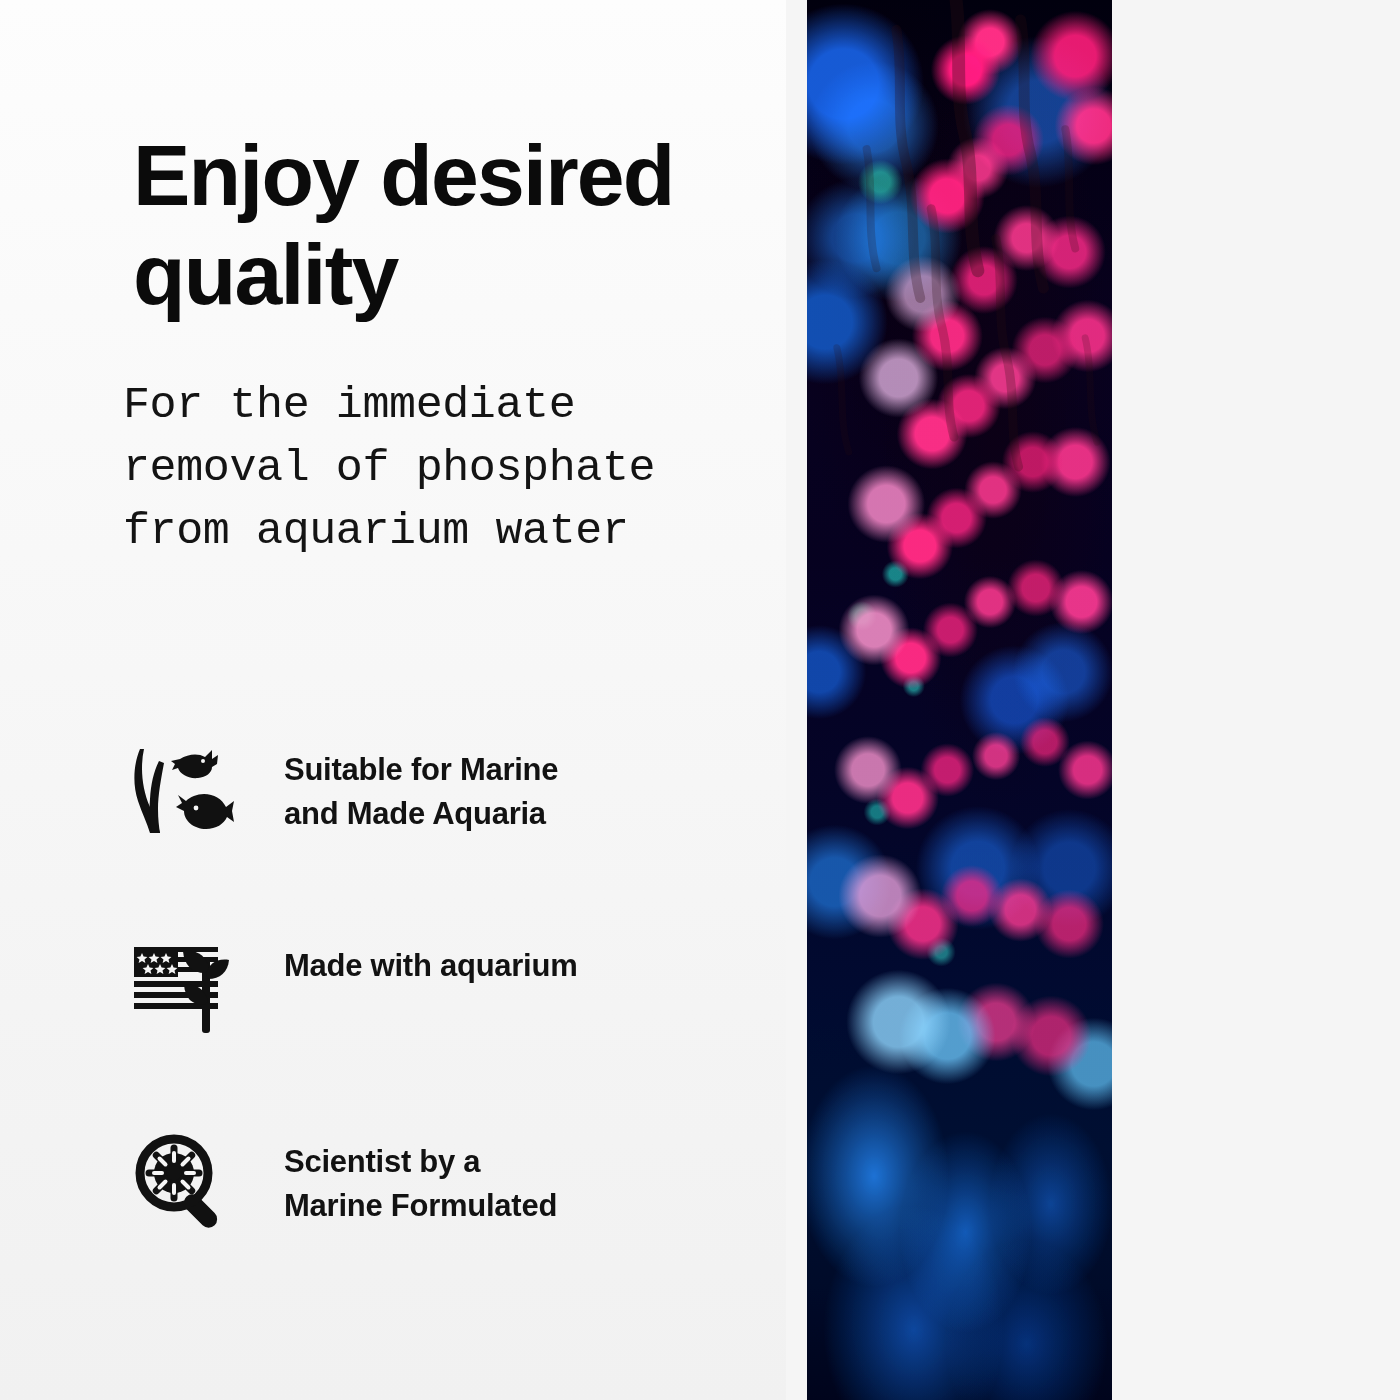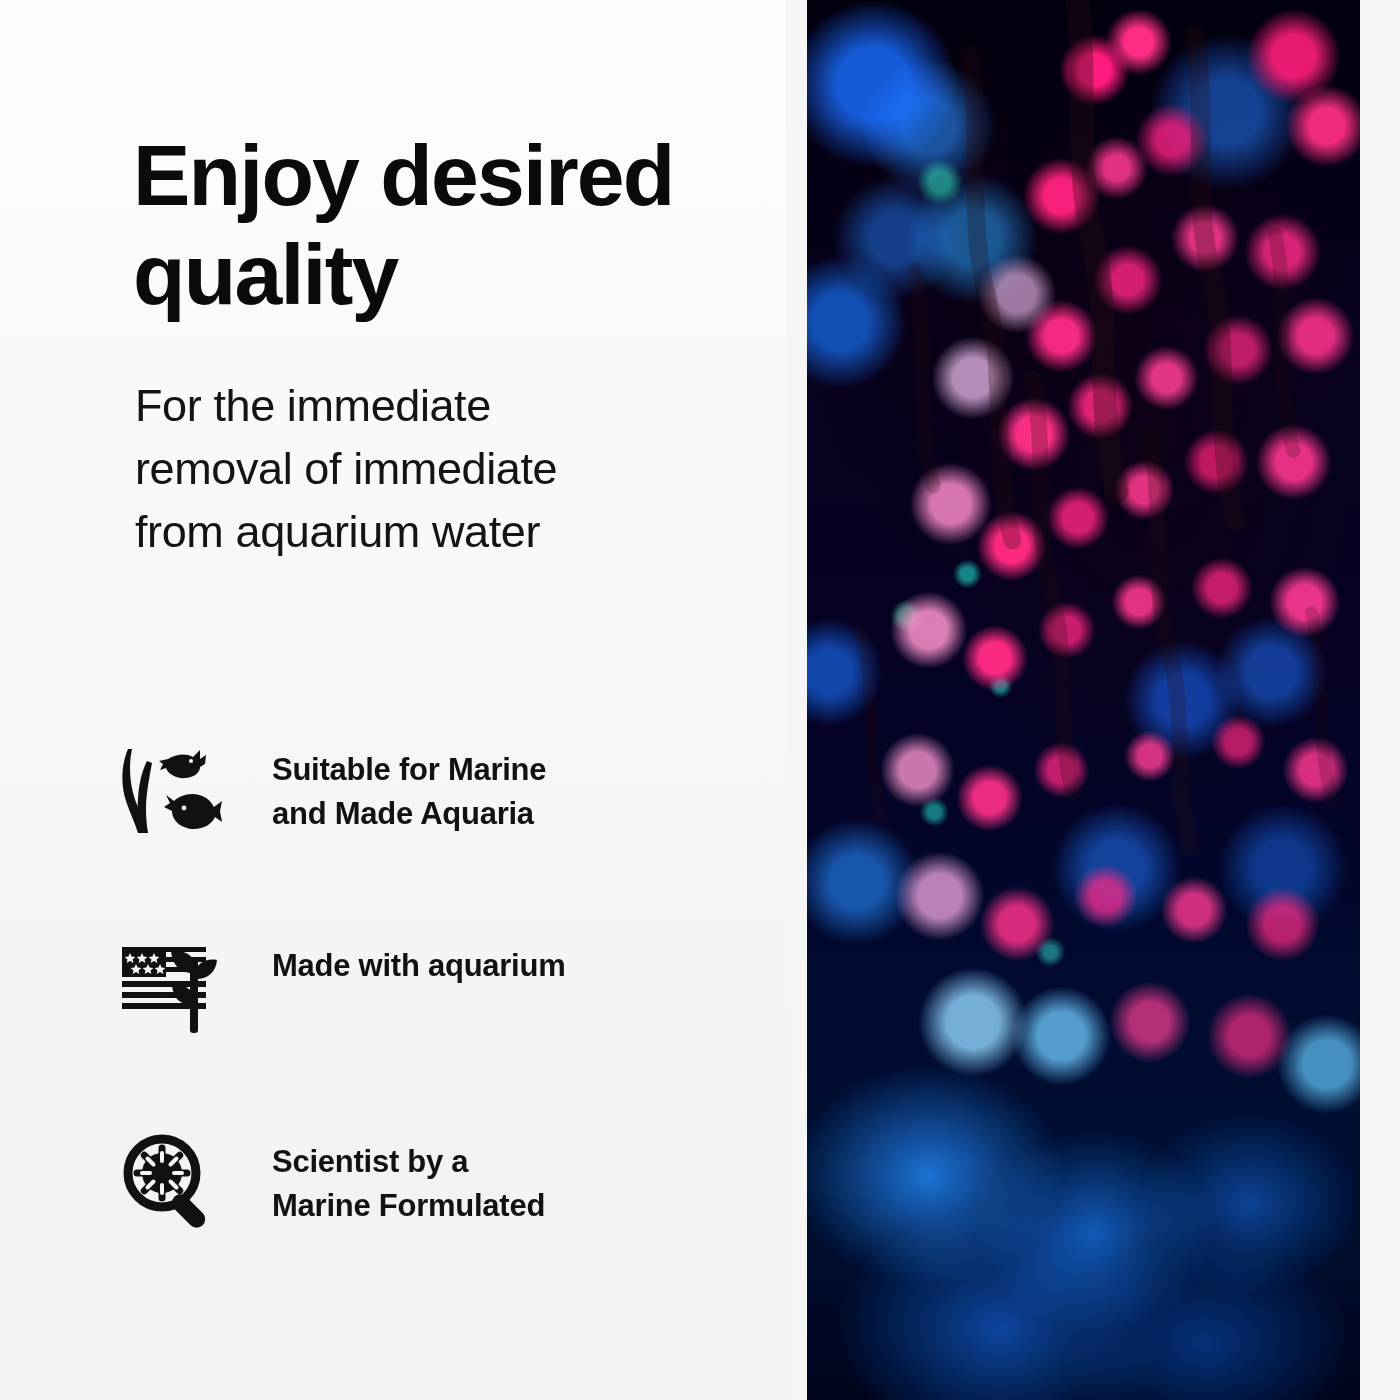--- a/index.html
+++ b/index.html
@@ -9,21 +9,21 @@
     height: 1400px;
     overflow: hidden;
   }
   body {
     font-family: "Liberation Sans", sans-serif;
     background: #f5f5f5;
   }
 
   .poster {
     position: relative;
-    width: 1360px;
+    width: 1112px;
     height: 1400px;
     display: flex;
     overflow: hidden;
     gap: 21px;
   }
 
   
   .left-panel {
     position: relative;
     width: 786px;
@@ -47,44 +47,45 @@
     line-height: 99px;
     font-weight: 700;
     letter-spacing: -1.8px;
     color: #0b0b0b;
     font-family: "Liberation Sans", sans-serif;
     -webkit-font-smoothing: antialiased;
   }
 
   .subheadline {
     position: absolute;
-    left: 135px;
+    left: 123px;
     top: 374px;
     width: 600px;
     font-size: 45px;
     line-height: 63px;
     font-weight: 300;
     letter-spacing: -0.4px;
     color: #141414;
-    font-family: Liberation Sans, sans-serif;
+    font-family: Liberation Mono, monospace;
   }
 
   
   .features {
     position: absolute;
     left: 0;
     top: 735px;
     width: 786px;
   }
 
   .feature-row {
     position: relative;
     height: 196px;
     display: flex;
     align-items: flex-start;
+    margin-left: 12px;
   }
 
   .feature-icon {
     flex: 0 0 118px;
     width: 118px;
     height: 110px;
     margin-left: 118px;
     display: flex;
     align-items: flex-start;
     justify-content: flex-start;
@@ -242,21 +243,21 @@
 
   <div class="left-panel">
 
     <div class="headline">
       <span>Enjoy desired</span><br>
       <span>quality</span>
     </div>
 
     <div class="subheadline">
       <span>For the immediate</span><br>
-      <span>removal of immediate</span><br>
+      <span>removal of phosphate</span><br>
       <span>from aquarium water</span>
     </div>
 
     <div class="features">
 
       <div class="feature-row">
         <div class="feature-icon">
           <svg width="104" height="104" viewBox="0 0 104 104" aria-hidden="true">
             <g fill="#111111">
 

